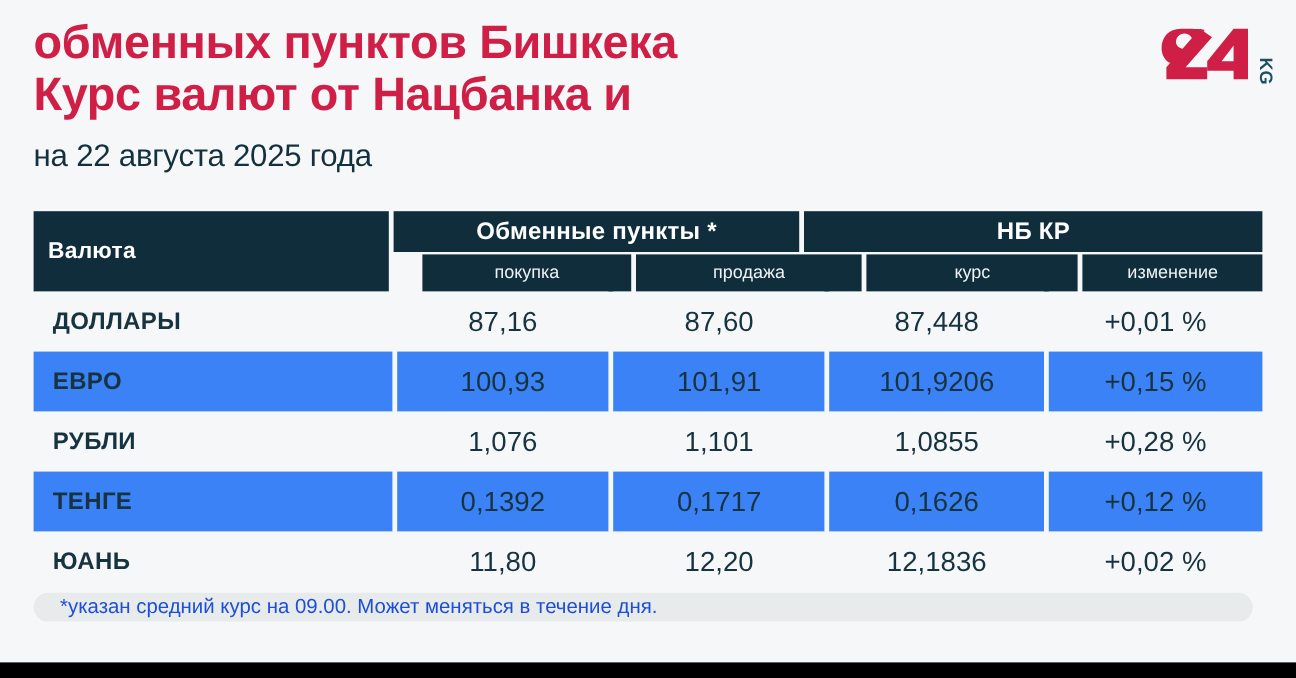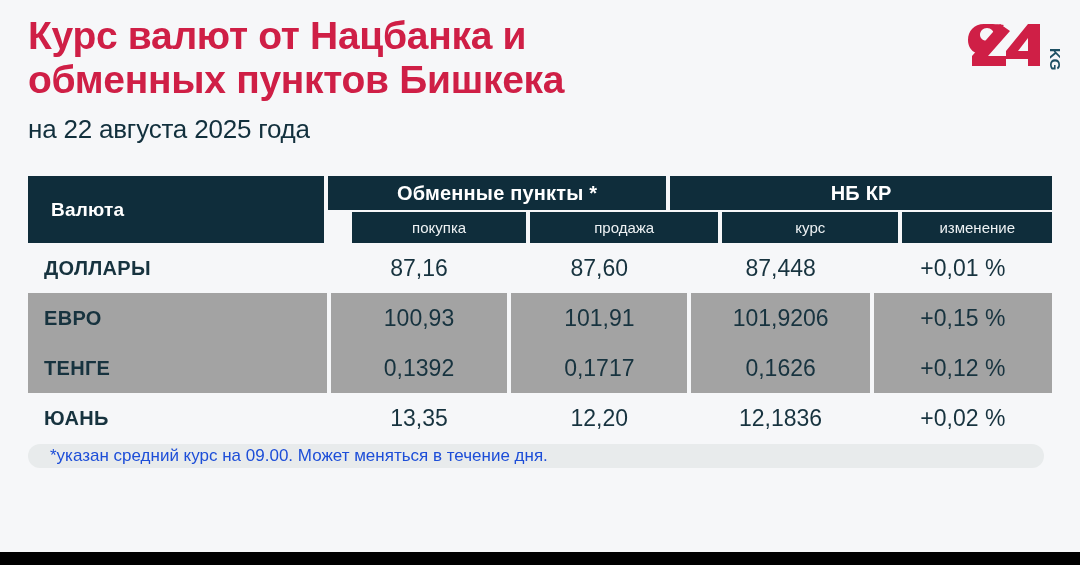--- a/index.html
+++ b/index.html
@@ -34,21 +34,21 @@
   }
   .logo svg{display:block;}
   .grid{
     position:absolute;left:28px;top:176px;width:1024px;
   }
   .thead{display:flex;width:1024px;}
   .th-currency{
     width:300px;background:#0f2d3b;color:#ffffff;
     font-size:19px;font-weight:bold;
     display:flex;align-items:center;
-    padding-left:23px;box-sizing:border-box;
+    padding-left:12px;box-sizing:border-box;
     height:67px;
     letter-spacing:0.2px;
   }
   .th-groups{width:724px;margin-left:4px;}
   .th-grouprow{display:flex;height:34px;}
   .th-subrow{display:flex;height:33px;margin-top:0;}
   .grp{
     background:#0f2d3b;color:#ffffff;
     font-size:20px;font-weight:bold;
     display:flex;align-items:center;justify-content:center;
@@ -77,21 +77,21 @@
   }
   .c-name{
     width:300px;padding-left:16px;
     font-size:20px;font-weight:bold;letter-spacing:0.3px;
   }
   .c-buy{width:177px;margin-left:4px;justify-content:center;}
   .c-sell{width:177px;margin-left:4px;justify-content:center;}
   .c-rate{width:179px;margin-left:4px;justify-content:center;}
   .c-chg{width:179px;margin-left:4px;justify-content:center;text-align:right;}
   .row.odd .cell{background:#f6f7f9;}
-  .row.even .cell{background:#a3a3a3;}
+  .row.even .cell{background:#3b82f6;}
 
   .footnote{
     width:1016px;height:24px;
     background:#e8ebec;
     display:flex;align-items:center;
     padding-left:22px;box-sizing:border-box;
     font-size:17px;color:#1d4ed8;
     margin-top:1px;
     border-radius:16px;
   }
@@ -101,22 +101,22 @@
     width:1080px;height:13px;background:#000000;
   }
 </style>
 </head>
 <body>
 
 <div class="page">
 
   <div class="header">
     <h1 class="title">
+      <span class="title-line">обменных пунктов Бишкека</span>
       <span class="title-line">Курс валют от Нацбанка и</span>
-      <span class="title-line">обменных пунктов Бишкека</span>
     </h1>
     <p class="subtitle">на 22 августа 2025 года</p>
   </div>
 
   <div class="logo">
     <svg width="96" height="64" viewBox="0 0 96 64">
       <g fill="#cf1f46">
         <path d="M18 6 C8 6 2 13 2 22 C2 28 5 33 10 35 L22 23 C17 23 14 20 14 17 C14 13 17 10 21 10 C25 10 28 13 28 17 L38 7 C34 6 26 6 18 6 Z"></path>
         <path d="M34 6 L6 38 L6 48 L40 48 L40 38 L22 38 L44 13 Z"></path>
         <path d="M62 6 L40 33 L40 41 L62 41 L62 48 L74 48 L74 6 Z M62 20 L62 33 L52 33 Z"></path>
@@ -153,30 +153,37 @@
           <div class="cell c-rate">87,448</div>
           <div class="cell c-chg">+0,01 %</div>
         </div>
         <div class="row even">
           <div class="cell c-name">ЕВРО</div>
           <div class="cell c-buy">100,93</div>
           <div class="cell c-sell">101,91</div>
           <div class="cell c-rate">101,9206</div>
           <div class="cell c-chg">+0,15 %</div>
         </div>
+        <div class="row odd">
+          <div class="cell c-name">РУБЛИ</div>
+          <div class="cell c-buy">1,076</div>
+          <div class="cell c-sell">1,101</div>
+          <div class="cell c-rate">1,0855</div>
+          <div class="cell c-chg">+0,28 %</div>
+        </div>
         <div class="row even">
           <div class="cell c-name">ТЕНГЕ</div>
           <div class="cell c-buy">0,1392</div>
           <div class="cell c-sell">0,1717</div>
           <div class="cell c-rate">0,1626</div>
           <div class="cell c-chg">+0,12 %</div>
         </div>
         <div class="row odd">
           <div class="cell c-name">ЮАНЬ</div>
-          <div class="cell c-buy">13,35</div>
+          <div class="cell c-buy">11,80</div>
           <div class="cell c-sell">12,20</div>
           <div class="cell c-rate">12,1836</div>
           <div class="cell c-chg">+0,02 %</div>
         </div>
       </div>
 
     <div class="footnote">*указан средний курс на 09.00. Может меняться в течение дня.</div>
   </div>
 
   <div class="bottombar"></div>

